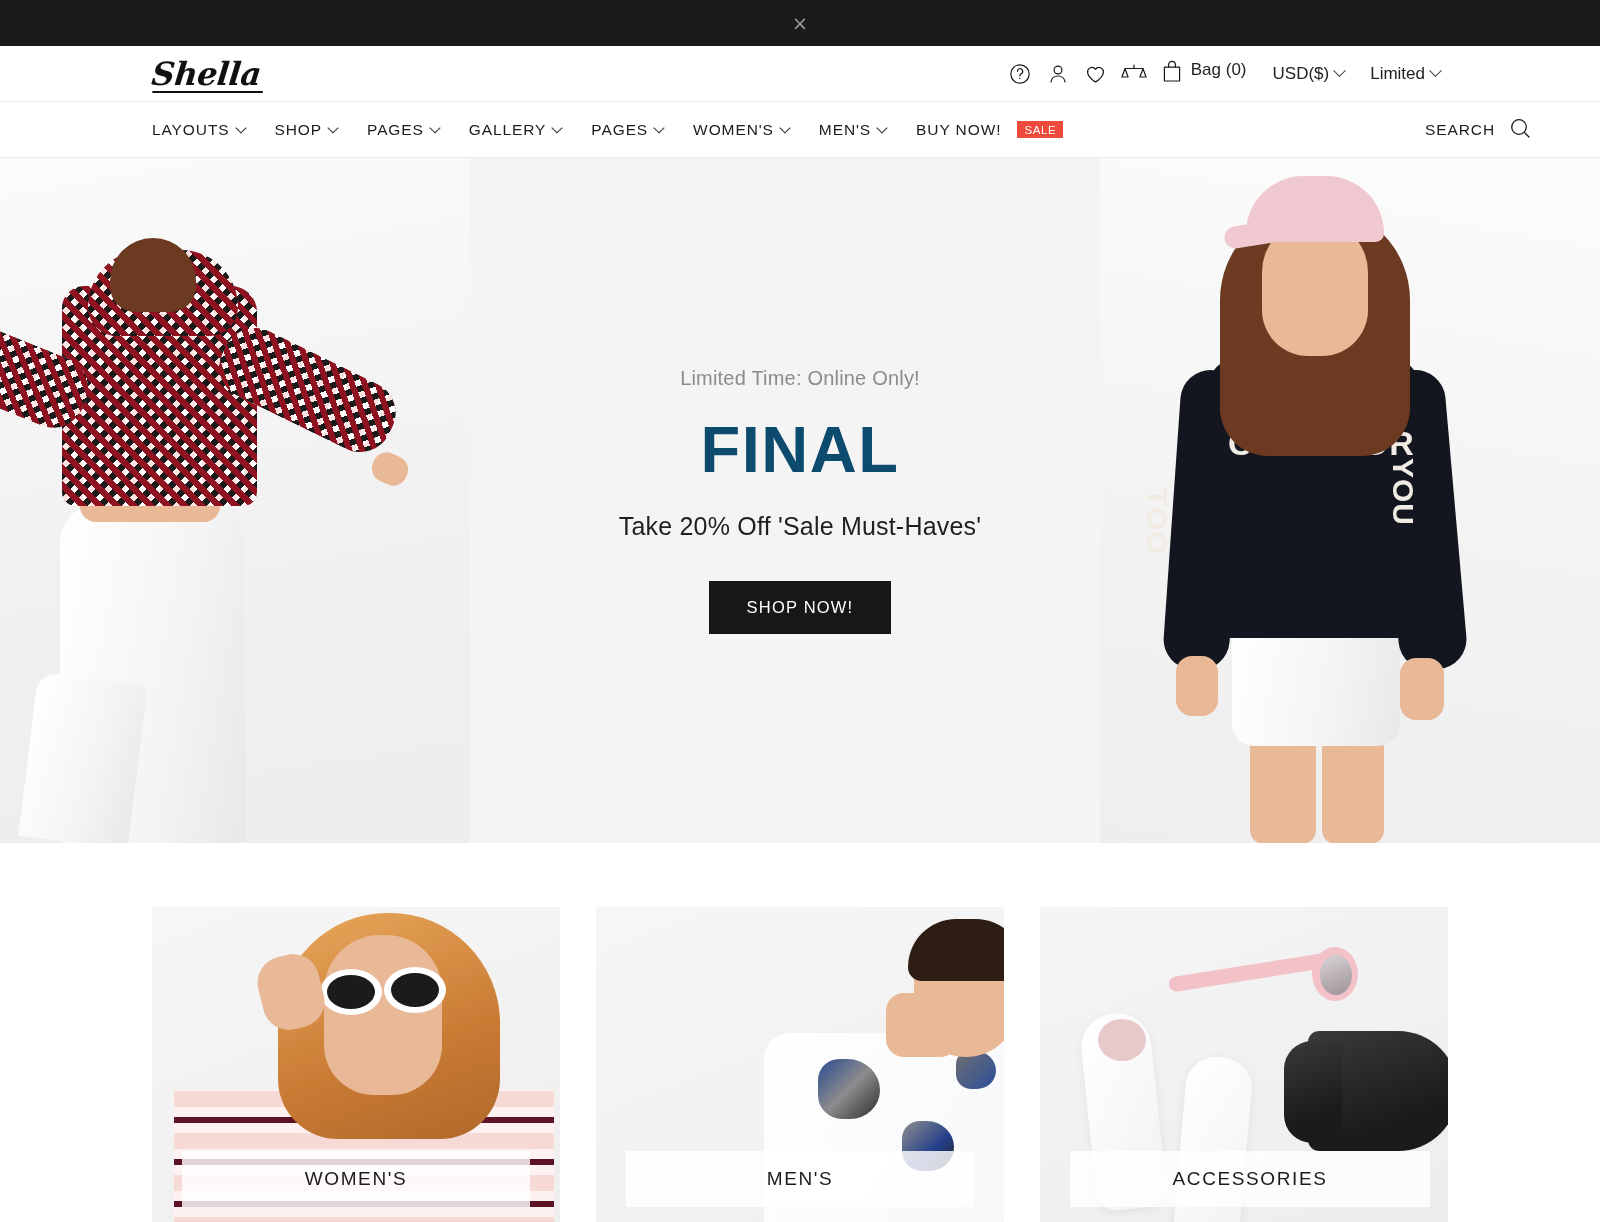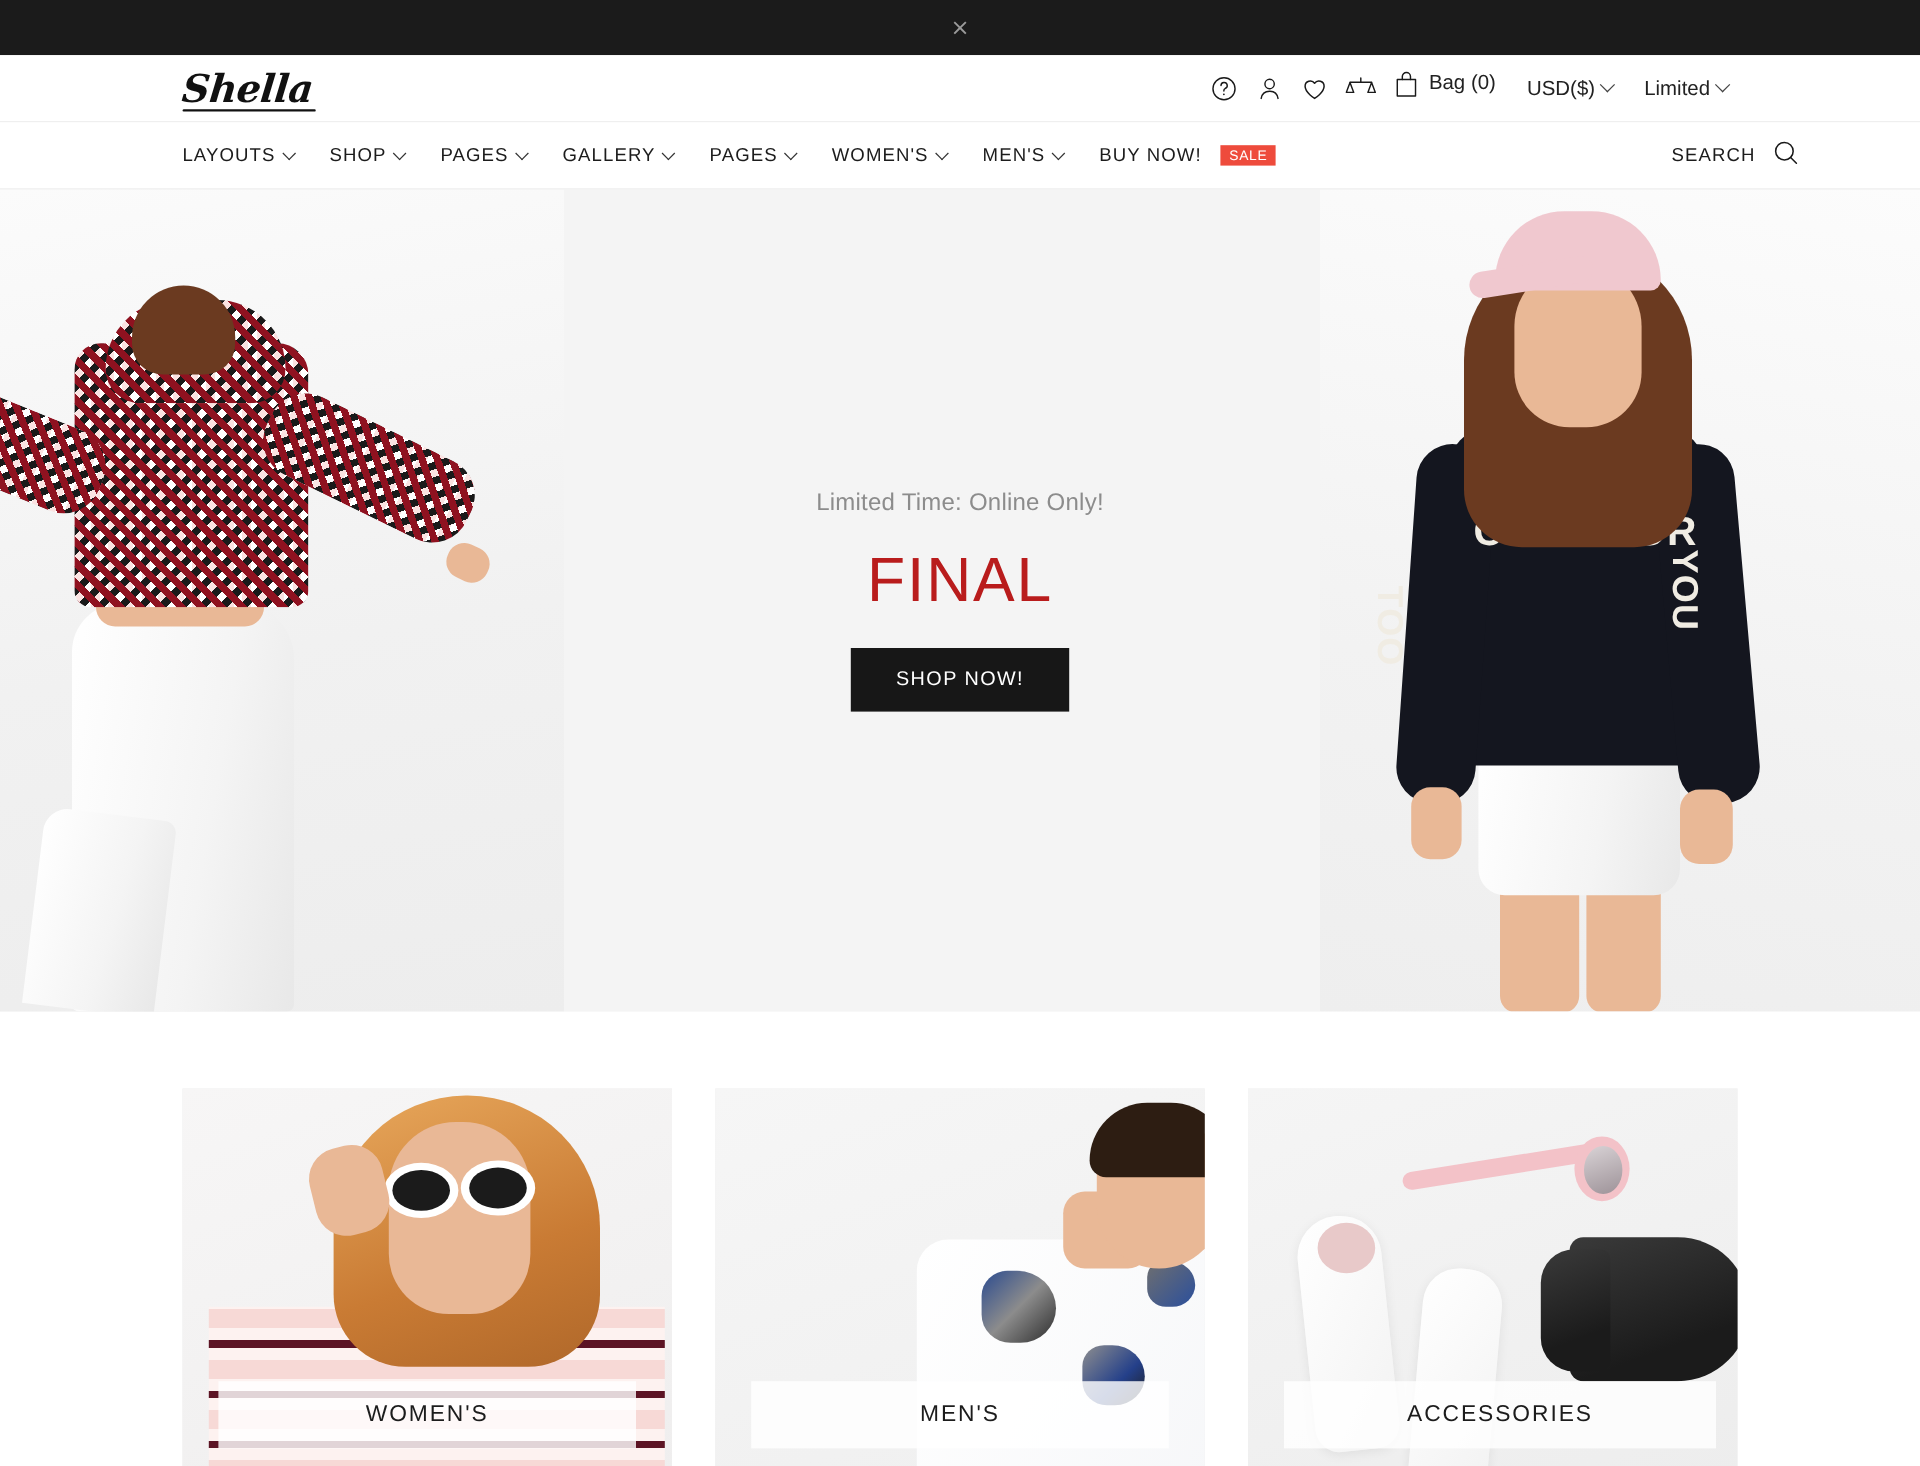--- a/index.html
+++ b/index.html
@@ -102,21 +102,21 @@
     transform: rotate(45deg) translate(-2px,-2px);
   }
 
   
   .nav {
     height: 56px;
     background: #ffffff;
     border-bottom: 1px solid #e9e9e9;
     display: flex;
     align-items: center;
-    padding: 0 100px 0 152px;
+    padding: 0 68px 0 152px;
     position: relative;
   }
   .nav-list { display: flex; align-items: center; gap: 0; }
   .nav-item {
     display: flex; align-items: center; gap: 7px;
     font-size: 15.5px;
     letter-spacing: 0.9px;
     color: #1c1c1c;
     cursor: pointer;
     padding: 0 18px 0 0;
@@ -172,25 +172,25 @@
     text-align: center;
     pointer-events: none;
   }
   .hero-eyebrow {
     font-size: 20px;
     color: #8c8c8c;
     letter-spacing: 0.2px;
     margin-bottom: 28px;
   }
   .hero-title {
-    font-size: 52px;
-    font-weight: 400;
+    font-size: 65px;
+    font-weight: 700;
     line-height: 0.98;
     letter-spacing: 1.5px;
-    color: #b91c1c;
+    color: #0c4a6e;
     margin-bottom: 30px;
   }
   .hero-sub {
     font-size: 25px;
     font-weight: 300;
     color: #1f1f1f;
     letter-spacing: 0.2px;
     margin-bottom: 40px;
   }
   .hero-cta {
@@ -440,20 +440,21 @@
     <div class="ph skin" style="left:372px;top:296px;width:36px;height:30px;border-radius:14px;transform:rotate(25deg);"></div>
 
     <div class="ph hair-brown" style="left:110px;top:80px;width:86px;height:74px;border-radius:44px 44px 26px 26px;"></div>
   </div>
 
   <div class="hero-center">
     <div class="hero-eyebrow">Limited Time: Online Only!</div>
     <h1 class="hero-title">
       <span>FINAL</span><br>
     </h1>
+    <div class="hero-sub">Take 20% Off 'Sale Must-Haves'</div>
     <button class="hero-cta">SHOP NOW!</button>
   </div>
 
   <div class="hero-img right">
     <div class="right-bg"></div>
 
     <div class="ph skin" style="left:150px;top:560px;width:66px;height:126px;border-radius:14px;"></div>
     <div class="ph skin" style="left:222px;top:560px;width:62px;height:126px;border-radius:14px;"></div>
 
     <div class="ph white-denim" style="left:132px;top:452px;width:168px;height:136px;border-radius:10px 10px 22px 22px;"></div>

